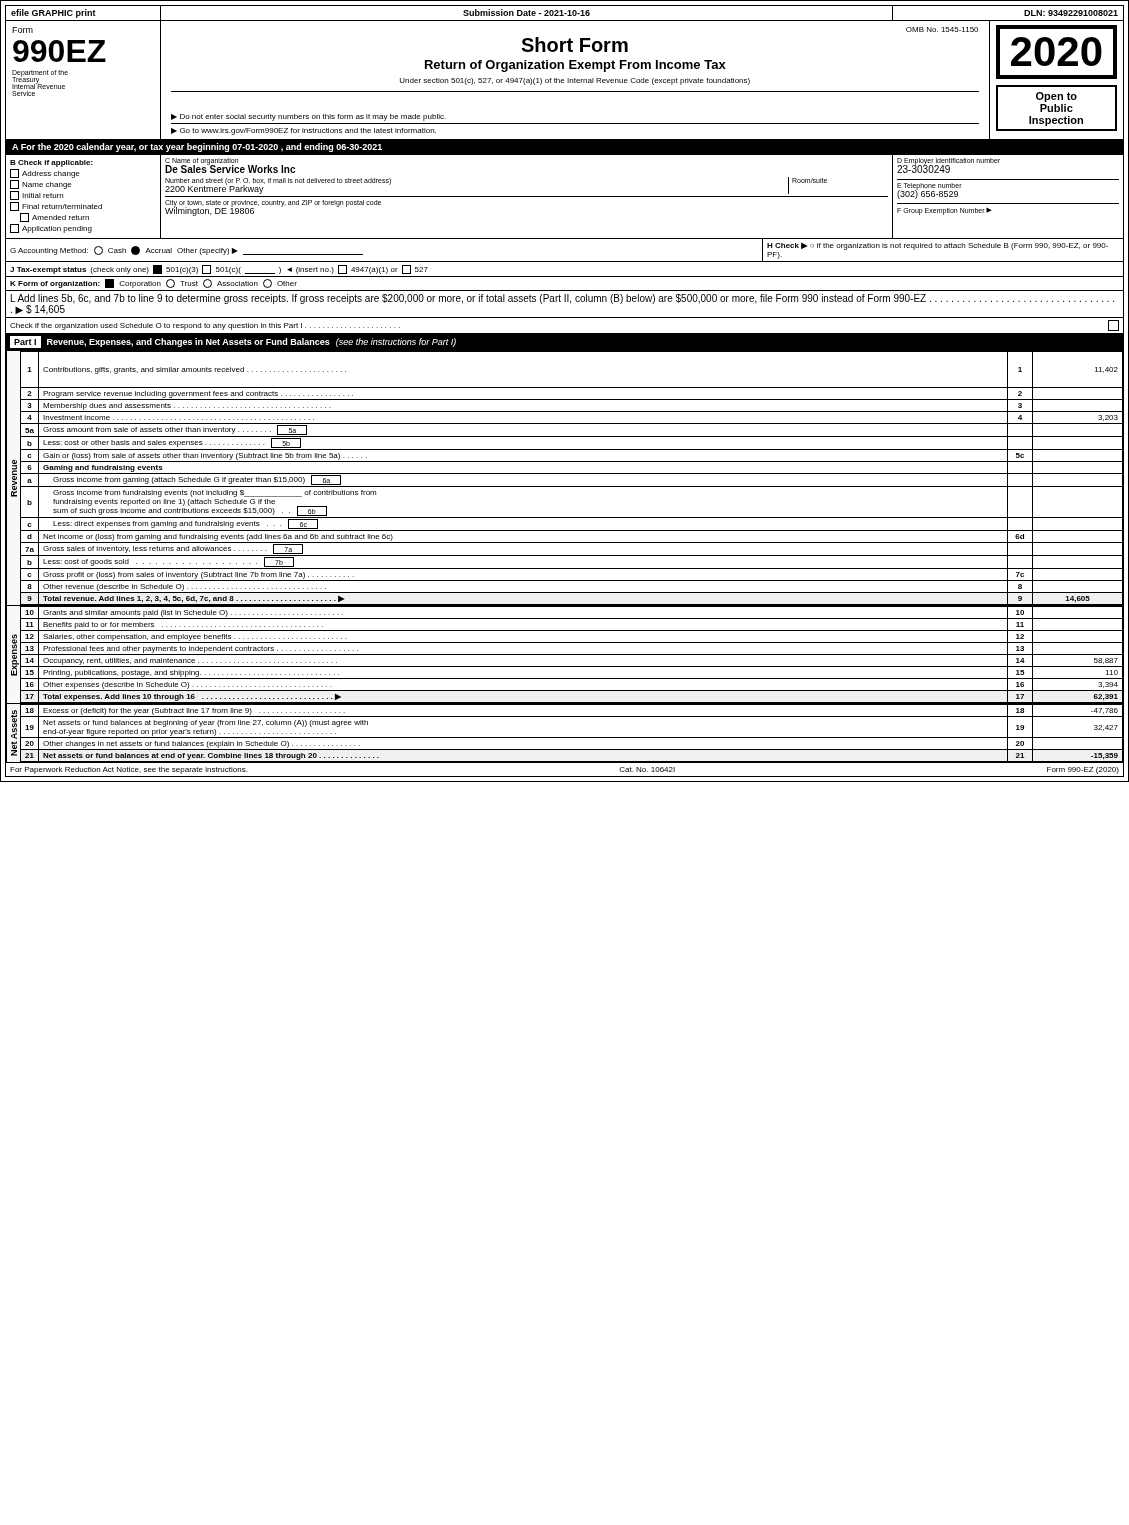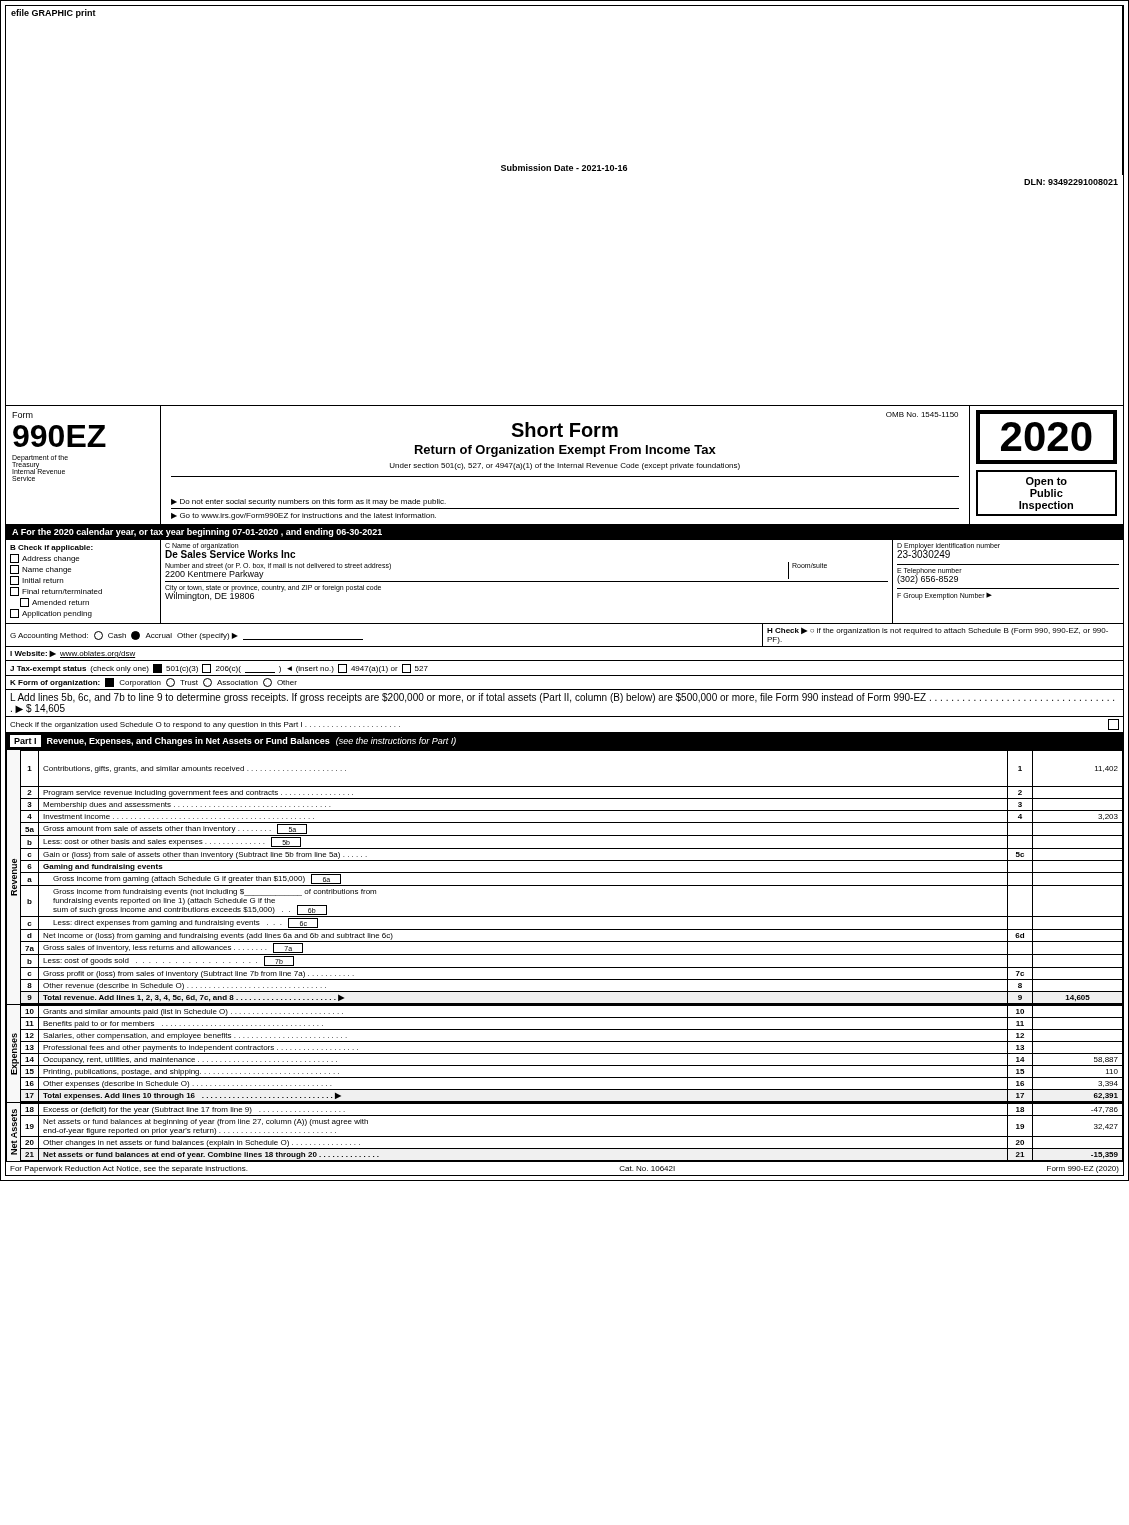--- a/index.html
+++ b/index.html
@@ -5,21 +5,21 @@
     * { box-sizing: border-box; margin: 0; padding: 0; }
     body { font-family: Arial, sans-serif; font-size: 9px; background: #fff; color: #000; width: 1129px; }
     
     .page { width: 1129px; padding: 4px; border: 1px solid #000; }
   </style>
 </head>
 <body>
 
 <div class="page">
 
-  <div style="display:flex; border:1px solid #000; margin-bottom:0;flex-direction:column;">
+  <div style="display:flex; border:1px solid #000; margin-bottom:0;">
     <div style="flex:0 0 155px; border-right:1px solid #000; padding:2px 5px; font-size:9px; font-weight:bold;">efile GRAPHIC print</div>
     <div style="flex:1; border-right:1px solid #000; padding:2px 5px; font-size:9px; font-weight:bold; text-align:center;">Submission Date - 2021-10-16</div>
     <div style="flex:0 0 230px; padding:2px 5px; font-size:9px; font-weight:bold; text-align:right;">DLN: 93492291008021</div>
   </div>
 
   <div style="display:flex; border:1px solid #000; border-top:none;">
 
     <div style="flex:0 0 155px; border-right:1px solid #000; padding:4px 6px;">
       <div style="font-size:9px;">Form</div>
       <div style="font-size:32px; font-weight:bold; line-height:1;">990EZ</div>
@@ -36,21 +36,21 @@
       <div style="font-size:8px; margin-top:4px;">Under section 501(c), 527, or 4947(a)(1) of the Internal Revenue Code (except private foundations)</div>
       <div style="margin-top:6px; border-top:1px solid #000; padding-top:20px;">
         <div style="font-size:8px; text-align:left;">▶ Do not enter social security numbers on this form as it may be made public.</div>
         <div style="margin-top:2px; border-top:1px solid #000; padding-top:2px;">
           <div style="font-size:8px; text-align:left;">▶ Go to www.irs.gov/Form990EZ for instructions and the latest information.</div>
         </div>
       </div>
     </div>
 
     <div style="flex:0 0 130px; padding:4px 6px; text-align:center;">
-      <div style="border:4px solid #000; font-size:42px; font-weight:bold; line-height:1; padding:2px 20px; display:inline-block;">2020</div>
+      <div style="border:4px solid #000; font-size:42px; font-weight:bold; line-height:1; padding:2px 10px; display:inline-block;">2020</div>
       <div style="margin-top:6px; border:2px solid #000; padding:3px 4px;">
         <div style="font-size:11px; font-weight:bold;">Open to</div>
         <div style="font-size:11px; font-weight:bold;">Public</div>
         <div style="font-size:11px; font-weight:bold;">Inspection</div>
       </div>
     </div>
   </div>
 
   <div style="background:#000; color:#fff; font-weight:bold; font-size:9px; padding:2px 6px; border:1px solid #000; border-top:none;">A For the 2020 calendar year, or tax year beginning 07-01-2020 , and ending 06-30-2021</div>
 
@@ -132,32 +132,28 @@
       <span>Accrual</span>
       <span>Other (specify) ▶</span>
       <span style="border-bottom:1px solid #000; display:inline-block; min-width:120px;">&nbsp;</span>
     </div>
     <div style="flex:0 0 360px; padding:2px 4px; font-size:8px;">
       <span style="font-weight:bold;">H Check ▶</span>
       <span>○ if the organization is not required to attach Schedule B (Form 990, 990-EZ, or 990-PF).</span>
     </div>
   </div>
 
-  <div style="border:1px solid #000; border-top:none; padding:2px 4px; font-size:8px; display:flex; align-items:center; gap:4px;">
-    <span style="font-weight:bold;">I Website: ▶</span>
-    <span style="text-decoration:underline;">www.oblates.org/dsw</span>
-  </div>
 
   <div style="border:1px solid #000; border-top:none; padding:2px 4px; font-size:8px; display:flex; align-items:center; gap:4px; flex-wrap:wrap;">
     <span style="font-weight:bold;">J Tax-exempt status</span>
     <span>(check only one)</span>
     <span style="width:9px;height:9px;border:1px solid #000;background:#000;display:inline-block;"></span>
     <span>501(c)(3)</span>
     <span style="width:9px;height:9px;border:1px solid #000;display:inline-block;"></span>
-    <span>206(c)(</span>
+    <span>501(c)(</span>
     <span style="border-bottom:1px solid #000; display:inline-block; min-width:30px;">&nbsp;</span>
     <span>)</span>
     <span>◄ (insert no.)</span>
     <span style="width:9px;height:9px;border:1px solid #000;display:inline-block;"></span>
     <span>4947(a)(1) or</span>
     <span style="width:9px;height:9px;border:1px solid #000;display:inline-block;"></span>
     <span>527</span>
   </div>
 
   <div style="border:1px solid #000; border-top:none; padding:2px 4px; font-size:8px; display:flex; align-items:center; gap:5px;">

